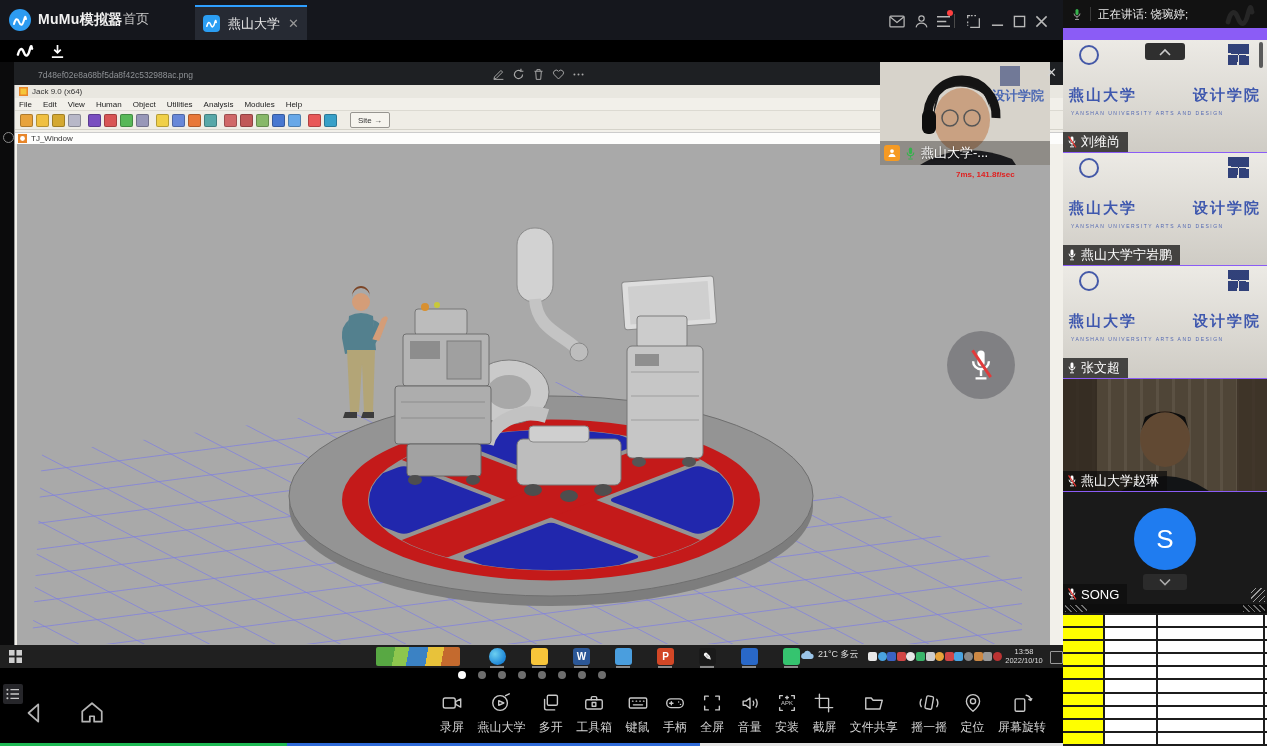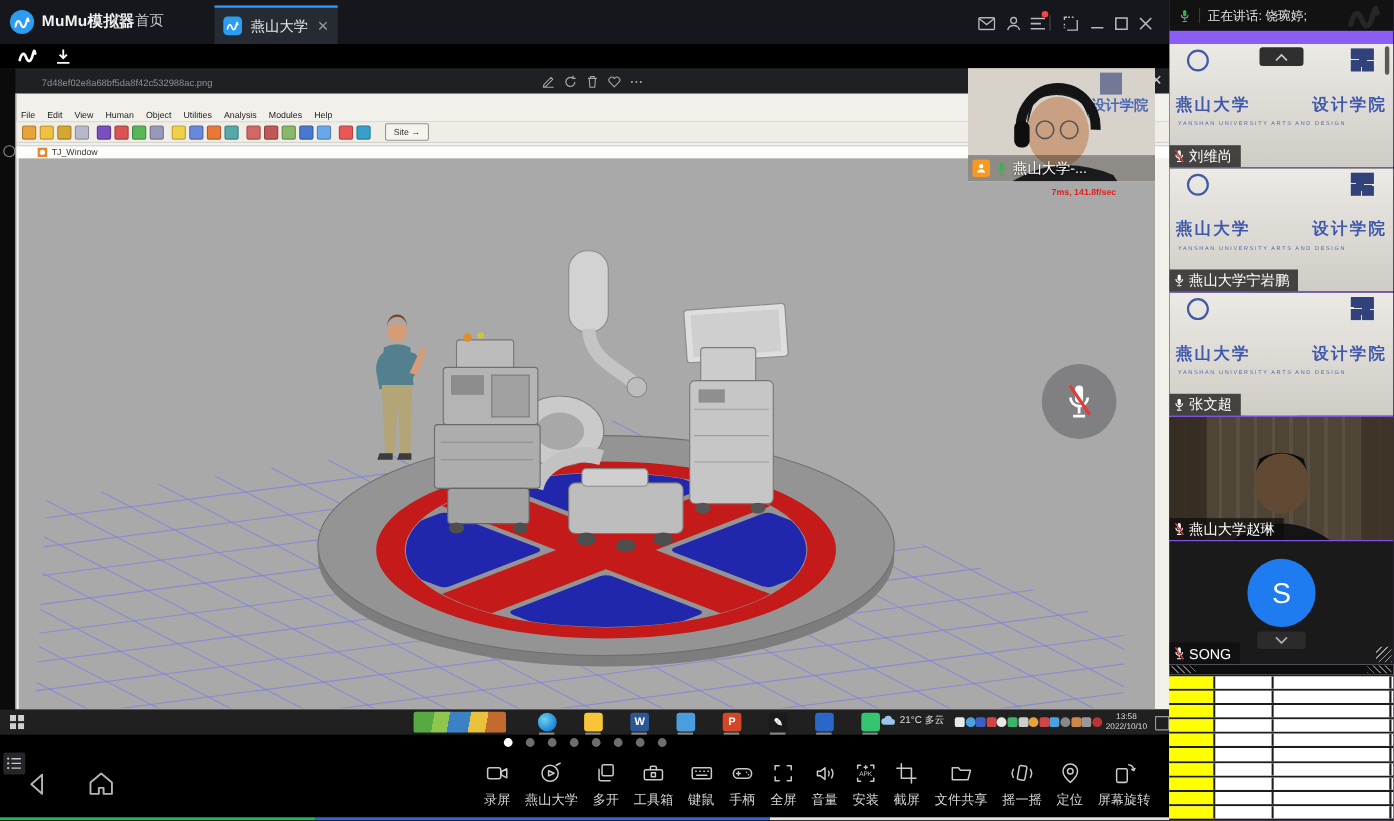--- a/index.html
+++ b/index.html
@@ -34,21 +34,21 @@
   #jack{left:14px;top:85px;width:1049px;height:560px;background:#f2f0ea;border-left:1px solid #999;}
   #jack-title{position:absolute;left:0;top:0;width:100%;height:13px;background:#e9e7e0;display:flex;align-items:center;gap:4px;padding-left:4px;box-sizing:border-box;}
   #jack-title span{font-size:8px;color:#333;}
   #jack-menubar{position:absolute;left:0;top:13px;width:100%;height:12px;display:flex;align-items:center;padding-left:4px;gap:11px;}
   .jmenu{font-size:8px;color:#222;}
   #jack-toolbar{position:absolute;left:0;top:25px;width:100%;height:20px;background:#efede6;border-top:1px solid #dcdad2;border-bottom:1px solid #d5d3ca;display:flex;align-items:center;padding-left:5px;box-sizing:border-box;}
   .jtool{width:13px;height:13px;border-radius:2px;margin-right:3px;box-shadow:inset 0 0 0 1px rgba(0,0,0,.25);}
   .jsep{width:4px;}
   #site-btn{margin-left:10px;width:38px;height:14px;border:1px solid #979590;background:#f6f4ee;border-radius:2px;
             font-size:8px;color:#333;display:flex;align-items:center;justify-content:center;}
-  #tj-bar{position:absolute;left:0;top:47px;width:100%;height:12px;background:#fdfdfc;border-top:1px solid #ccc;display:flex;align-items:center;gap:4px;padding-left:19px;box-sizing:border-box;}
+  #tj-bar{position:absolute;left:0;top:47px;width:100%;height:12px;background:#fdfdfc;border-top:1px solid #ccc;display:flex;align-items:center;gap:4px;padding-left:3px;box-sizing:border-box;}
   #tj-bar span{font-size:8px;color:#333;}
   #viewport{position:absolute;left:2px;top:59px;width:1033px;height:501px;background:#a9a9a9;overflow:hidden;}
   
   #pip{left:880px;top:62px;width:170px;height:103px;background:#d8d4cc;overflow:hidden;z-index:20;}
   #pip-label{position:absolute;left:0;bottom:0;width:100%;height:24px;background:rgba(10,10,10,.35);
              display:flex;align-items:center;gap:4px;padding-left:4px;box-sizing:border-box;margin-top:28px;}
   #pip-role{width:16px;height:16px;border-radius:3px;background:#f59a23;display:flex;align-items:center;justify-content:center;}
   #pip-name{color:#fff;font-size:13px;text-shadow:0 1px 2px rgba(0,0,0,.6);white-space:nowrap;}
   #pip-close{left:1046px;top:65px;color:#d5d5d5;font-size:13px;z-index:21;}
   #perf-text{left:956px;top:170px;color:#e02020;font-size:8px;z-index:15;font-weight:bold;}
@@ -232,20 +232,27 @@
           <circle cx="13" cy="8" r="1.2" fill="#a8a8a8"></circle>
         </svg>
       </div>
   </div>
   <div class="abs" id="leftstrip">
     <div class="abs" id="strip-ico"></div>
   </div>
   <div class="abs" id="pip-close">✕</div>
 
   <div class="abs" id="jack">
+    <div id="jack-title">
+      <svg width="9" height="9" viewBox="0 0 9 9">
+          <rect width="9" height="9" fill="#e8862a"></rect>
+          <rect x="1.5" y="1.5" width="6" height="6" fill="#f5c63a"></rect>
+        </svg>
+      <span>Jack 9.0  (x64)</span>
+    </div>
     <div id="jack-menubar">
         <span class="jmenu">File</span>
         <span class="jmenu">Edit</span>
         <span class="jmenu">View</span>
         <span class="jmenu">Human</span>
         <span class="jmenu">Object</span>
         <span class="jmenu">Utilities</span>
         <span class="jmenu">Analysis</span>
         <span class="jmenu">Modules</span>
         <span class="jmenu">Help</span>

